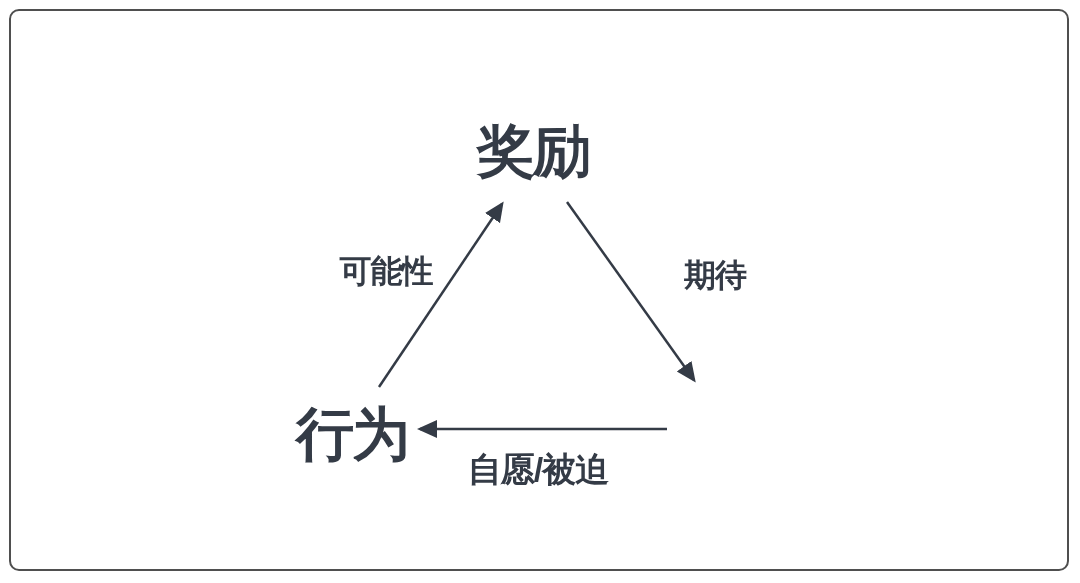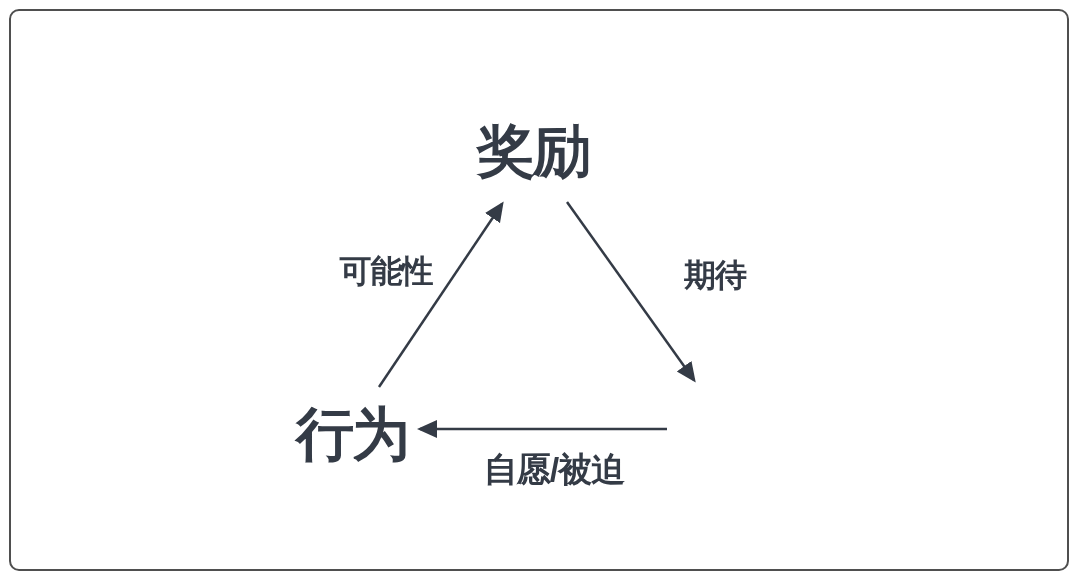--- a/index.html
+++ b/index.html
@@ -46,21 +46,20 @@
   .node-label {
     font-size: 58px;
     letter-spacing: -2px;
   }
   .edge-label {
     font-size: 32px;
     letter-spacing: -1px;
   }
   .edge-label.small {
     font-size: 34px;
-    margin-left: 16px;
   }
   #node-reward      { left: 533px; top: 151px; }
   #node-behavior    { left: 352px; top: 434px; }
   #node-motivation  { left: 716px; top: 427px; }
   #label-possibility { left: 386px; top: 271px; }
   #label-expectation { left: 671px; top: 275px; margin-left: 44px; }
   #label-voluntary   { left: 538px; top: 469px; }
 </style>
 </head>
 <body>

